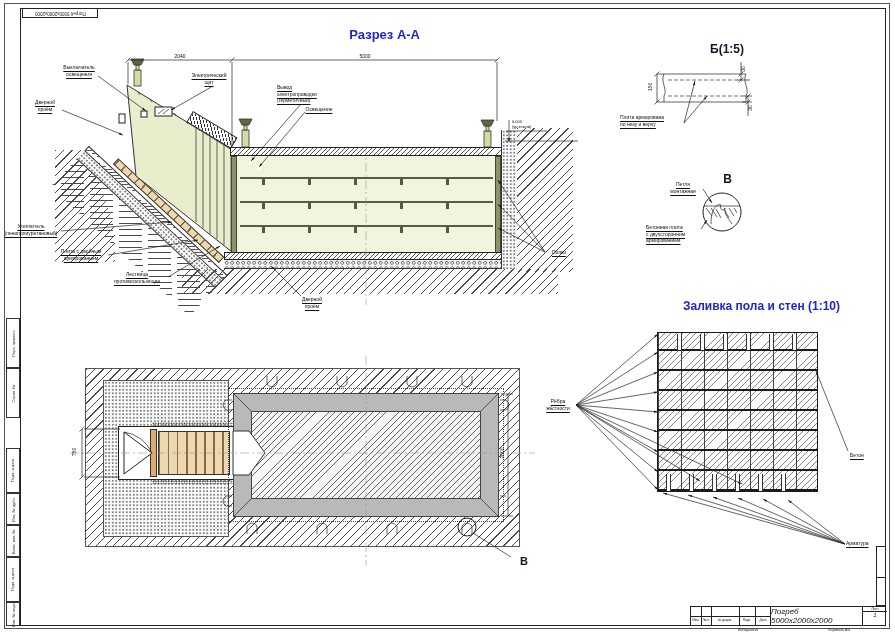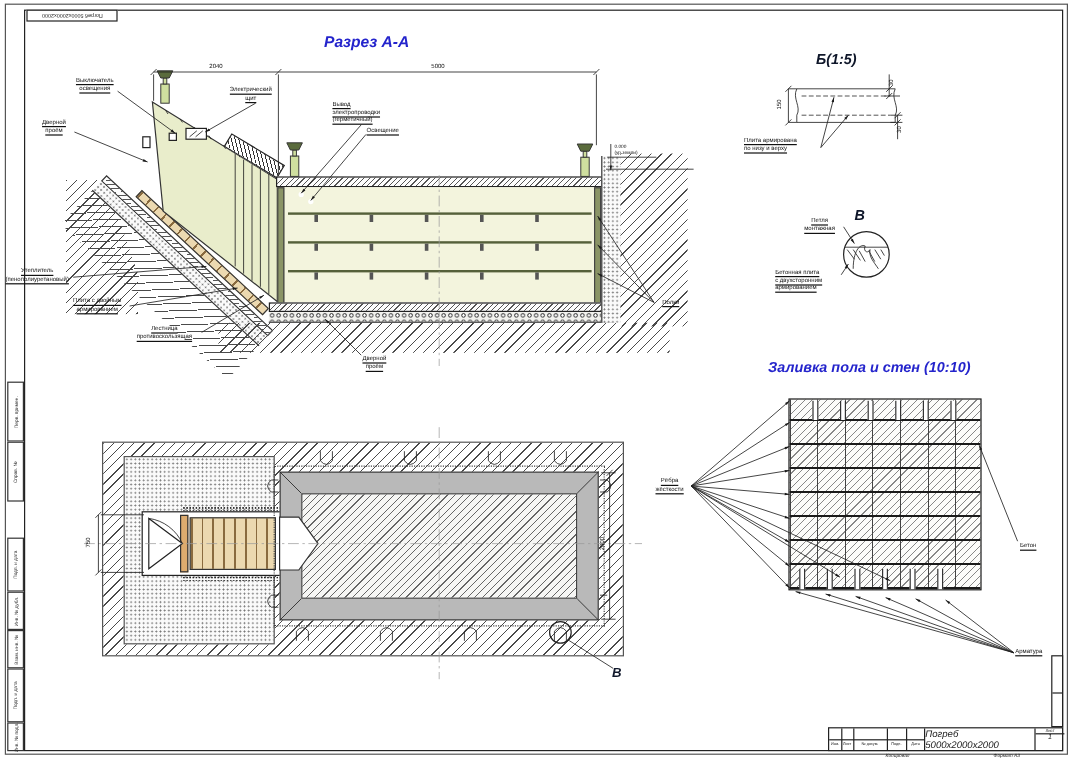--- a/index.html
+++ b/index.html
@@ -5,21 +5,21 @@
   html,body{margin:0;padding:0;background:#e8e8e8}
   #page{position:relative;width:895px;height:632px;background:#fff;overflow:hidden;
         font-family:"Liberation Sans",sans-serif;color:#1a1a1a}
   .abs{position:absolute;box-sizing:border-box}
   .frame{border:1.4px solid #222}
   .thin{border:0.8px solid #555}
   .box{position:absolute;box-sizing:border-box;border:1px solid #222;background:#fff}
   .lbl{position:absolute;font-size:5px;line-height:1.3;color:#111;white-space:pre-line;
        text-decoration:underline;text-underline-offset:1.5px;text-align:center}
   .nolin{text-decoration:none}
-  .ttl{position:absolute;font-style:italic;font-weight:bold;text-align:left}
+  .ttl{position:absolute;font-weight:bold;text-align:right}
   .blue{color:#2424cc}.red{color:#0f172a}
   .dim{position:absolute;font-size:5px;text-align:center;color:#111}
   .dimv{position:absolute;font-size:5px;width:24px;text-align:center;transform:rotate(-90deg);color:#111}
   .vtx{position:absolute;box-sizing:border-box;border:0.8px solid #333;display:flex;align-items:center;justify-content:center;background:#fff}
   .vtx span{transform:rotate(-90deg);font-size:4px;white-space:nowrap;color:#333}
   .groundHatch{background-image:repeating-linear-gradient(135deg,#4a4a4a 0,#4a4a4a .8px,transparent .8px,transparent 6px)}
   .fineHatch{background-color:#fdfdfd;background-image:repeating-linear-gradient(135deg,#555 0,#555 .7px,transparent .7px,transparent 3.2px)}
   .denseHatch{background-color:#fff;background-image:repeating-linear-gradient(45deg,#333 0,#333 .8px,transparent .8px,transparent 3px)}
   .dots{background-color:#fafafa;background-image:radial-gradient(circle,#777 .6px,transparent .9px);background-size:3.5px 3.5px}
   .rebardots{background-image:radial-gradient(circle,#222 .7px,transparent .95px);background-size:2.6px 2.6px}
@@ -347,21 +347,21 @@
     <line x1="508" y1="394" x2="508" y2="516"></line>
       <line x1="501" y1="394" x2="513" y2="394"></line>
       <line x1="501" y1="516" x2="513" y2="516"></line>
     <line x1="505.5" y1="396.5" x2="510.5" y2="391.5"></line>
       <line x1="505.5" y1="518.5" x2="510.5" y2="513.5"></line>
   </svg>
   <div class="dimv" style="left:62px;top:449px">750</div>
   <div class="dimv" style="left:490px;top:450px">2000</div>
   <div class="ttl red" style="left:510px;top:555px;width:18px;font-size:11px">В</div>
 
-  <div class="ttl blue" style="left:640px;top:299px;width:200px;font-size:12px">Заливка пола и стен (10:10)</div>
+  <div class="ttl blue" style="left:640px;top:299px;width:200px;font-size:12px">Заливка пола и стен (1:10)</div>
   <div class="abs gridPour" style="left:657px;top:332px;width:161px;height:160px"></div>
 
   <div class="gap" style="left:677px;top:333.5px;width:5px;height:16px"></div>
   <div class="gap" style="left:700px;top:333.5px;width:5px;height:16px"></div>
   <div class="gap" style="left:723px;top:333.5px;width:5px;height:16px"></div>
   <div class="gap" style="left:746px;top:333.5px;width:5px;height:16px"></div>
   <div class="gap" style="left:769px;top:333.5px;width:5px;height:16px"></div>
   <div class="gap" style="left:792px;top:333.5px;width:5px;height:16px"></div>
 
   <div class="gap" style="left:666px;top:474px;width:5px;height:17px"></div>

